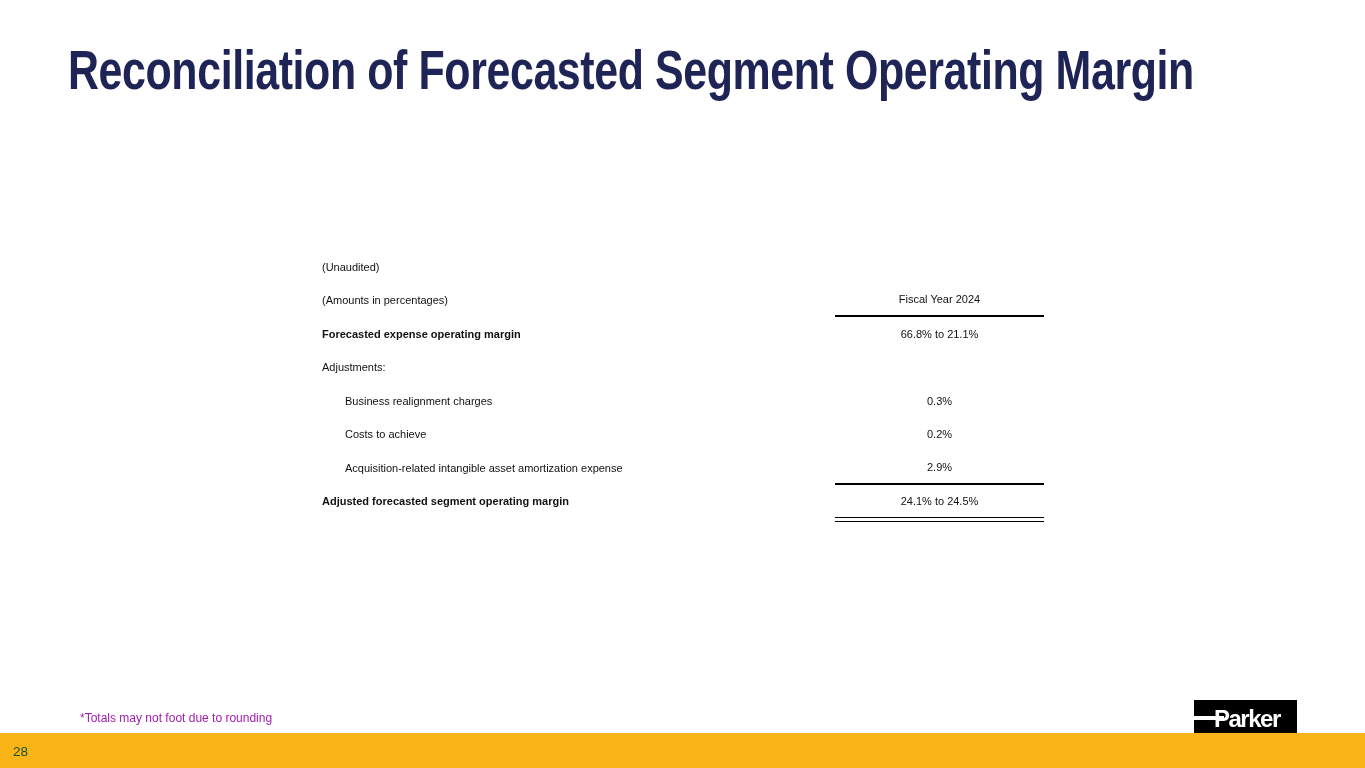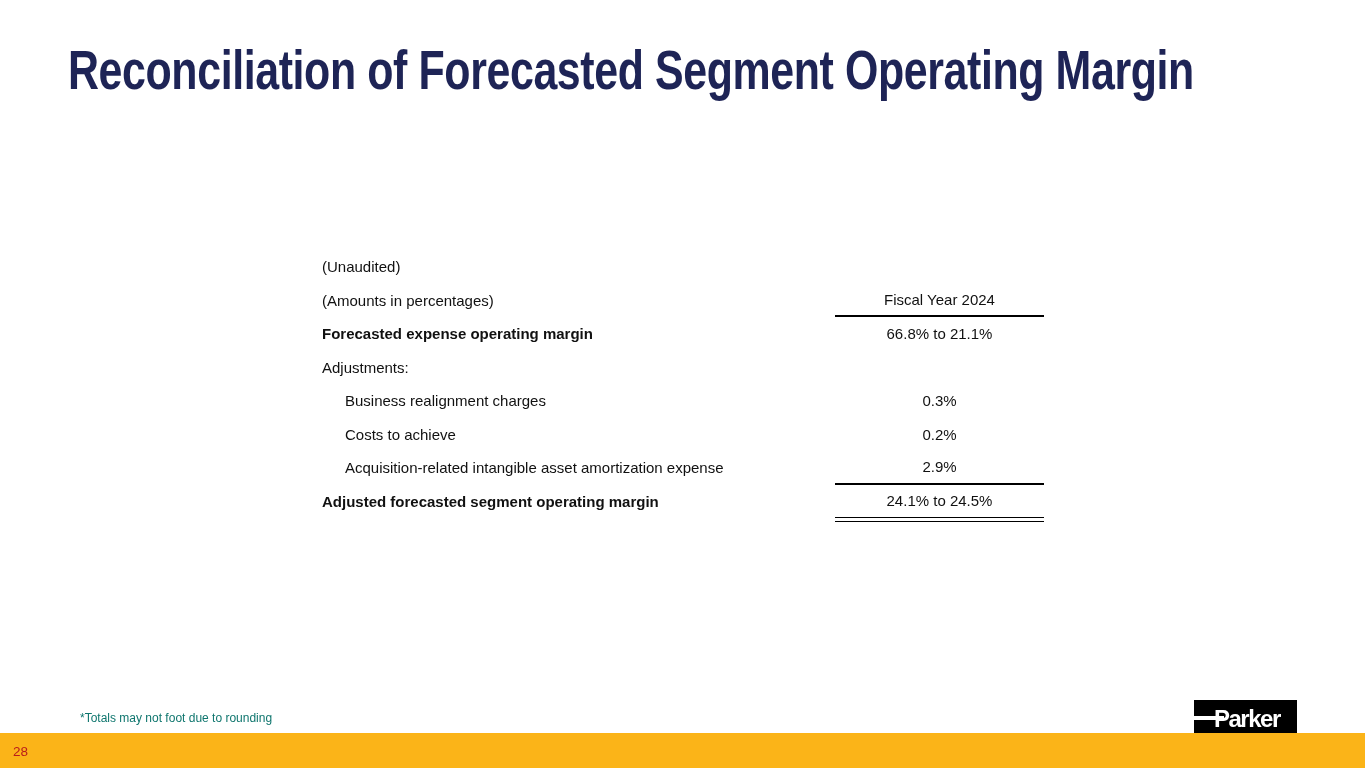--- a/index.html
+++ b/index.html
@@ -25,21 +25,21 @@
     white-space: nowrap;
     letter-spacing: -0.5px;
     transform: scaleX(0.78);
     transform-origin: left top;
   }
   .recon-table {
     position: absolute;
     left: 322px;
     top: 250px;
     width: 722px;
-    font-size: 15px;
+    font-size: 11px;
     color: #111111;
   }
   .t-row {
     display: flex;
     align-items: stretch;
     height: 33.5px;
   }
   .t-label {
     flex: 1;
     display: flex;
@@ -68,21 +68,21 @@
     right: 0;
     bottom: -5px;
     height: 1.5px;
     background: #000000;
   }
   .footnote {
     position: absolute;
     left: 80px;
     top: 711px;
     font-size: 12px;
-    color: #0f766e;
+    color: #a21caf;
   }
   .logo {
     position: absolute;
     left: 1194px;
     top: 678px;
     width: 103px;
     height: 38px;
     background: #000000;
     margin-top: 22px;
   }
@@ -111,21 +111,21 @@
     width: 100%;
     height: 35px;
     background: #FBB418;
   }
   .page-number {
     position: absolute;
     left: 13px;
     top: 50%;
     transform: translateY(-50%);
     font-size: 13.5px;
-    color: #b91c1c;
+    color: #14532d;
   }
 </style>
 </head>
 <body>
 
 <div class="slide">
 
   <h1 class="slide-title">Reconciliation of Forecasted Segment Operating Margin</h1>
 
   <div class="recon-table">

